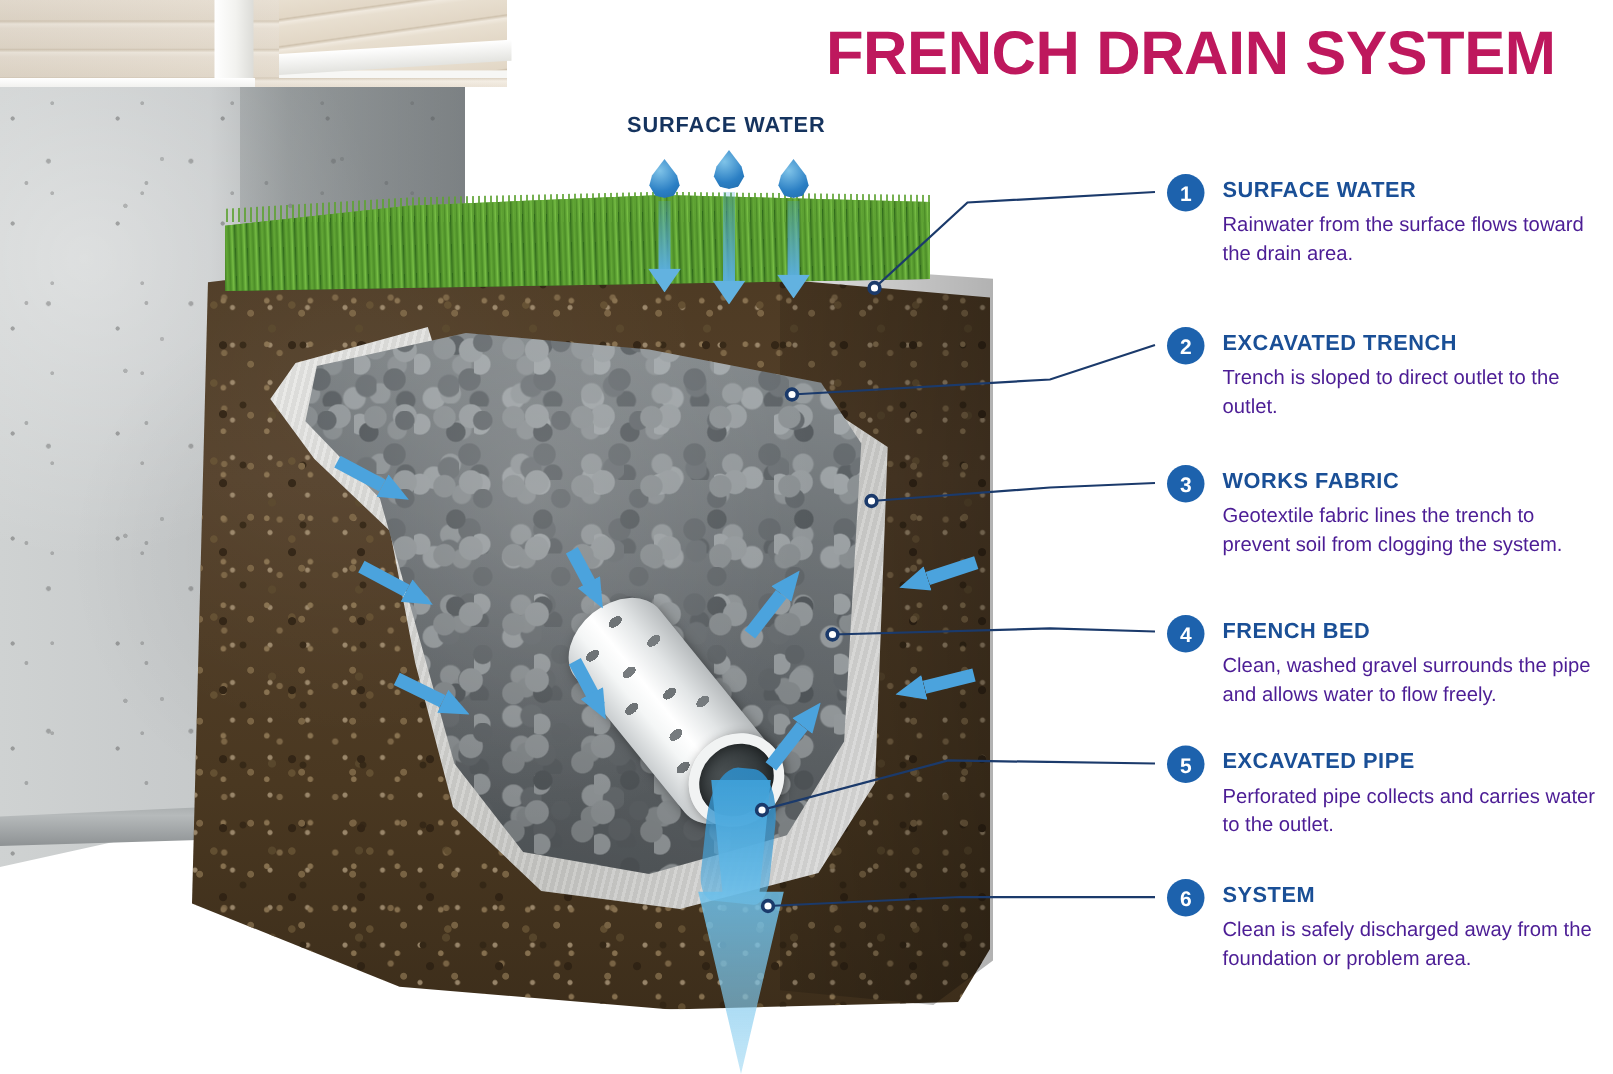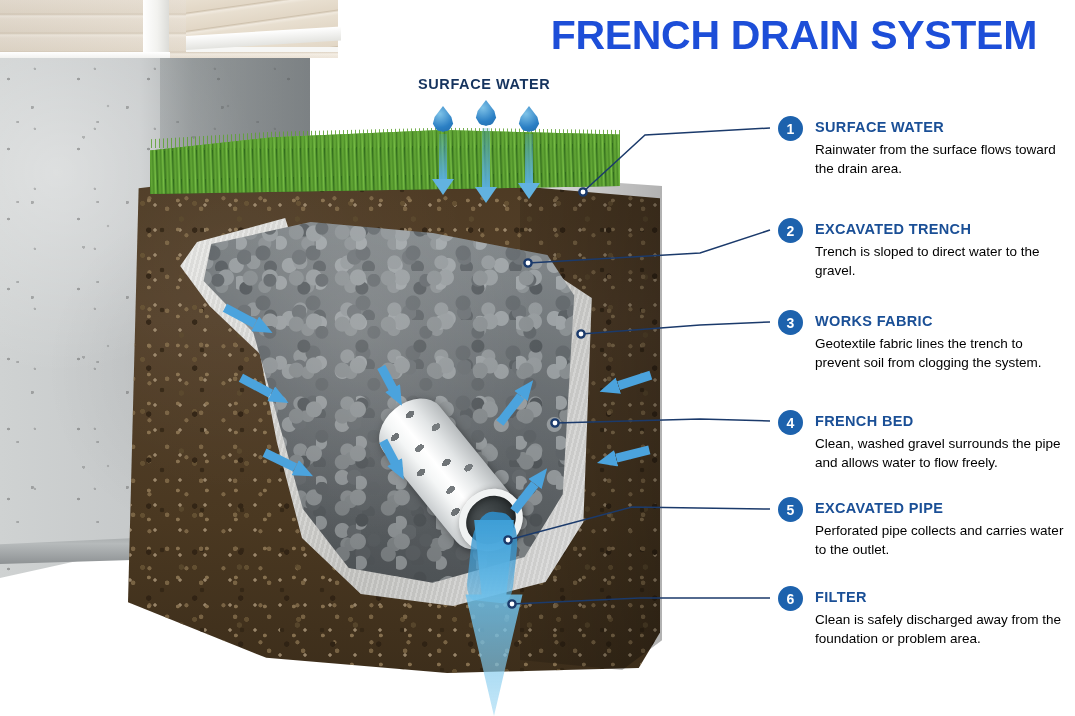--- a/index.html
+++ b/index.html
@@ -10,21 +10,21 @@
     position:relative; overflow:hidden;
     font-family:"Liberation Sans", sans-serif;
     background:#ffffff;
   }
   #stage { position:absolute; inset:0; }
 
   
   .title {
     position:absolute; right:38px; top:14px;
     font-size:41px; font-weight:bold; letter-spacing:-0.3px;
-    color:#1d4ed8; text-align:right; line-height:1.05;
+    color:#be185d; text-align:right; line-height:1.05;
     white-space:nowrap;
   }
   .subtitle {
     position:absolute; right:40px; top:64px;
     font-size:19px; color:#8b8d90; text-align:right;
     white-space:nowrap; letter-spacing:0.2px;
   }
 
   
   .sw-label {
@@ -292,21 +292,21 @@
     position:absolute; left:0; top:0; width:25px; height:25px; border-radius:50%;
     background:#1d62ad; color:#fff; font-size:14px; font-weight:bold;
     display:flex; align-items:center; justify-content:center; line-height:1;
   }
   .li-title{
     position:absolute; left:37px; top:3px; font-size:14.5px; font-weight:bold;
     color:#1a4f96; letter-spacing:0.35px; white-space:nowrap;
   }
   .li-desc{
     position:absolute; left:37px; top:24px; width:250px;
-    font-size:13.5px; color:#000000; line-height:1.42;
+    font-size:13.5px; color:#4c1d95; line-height:1.42;
   }
 
   
   .hiw{
     position:absolute; left:22px; top:578px; width:275px; height:114px;
     background:#ffffff; border:1.6px solid #b9cde4; border-radius:13px;
     box-shadow:0 1px 3px rgba(0,0,0,.07);
   }
   .hiw-icon{
     position:absolute; left:19px; top:24px; width:56px; height:56px; border-radius:50%;
@@ -458,21 +458,21 @@
 
     <div class="legend-item" style="top:116px;">
       <div class="badge">1</div>
       <div class="li-title">SURFACE WATER</div>
       <div class="li-desc">Rainwater from the surface flows toward the drain area.</div>
     </div>
 
     <div class="legend-item" style="top:218px;">
       <div class="badge">2</div>
       <div class="li-title">EXCAVATED TRENCH</div>
-      <div class="li-desc">Trench is sloped to direct water to the gravel.</div>
+      <div class="li-desc">Trench is sloped to direct outlet to the outlet.</div>
     </div>
 
     <div class="legend-item" style="top:310px;">
       <div class="badge">3</div>
       <div class="li-title">WORKS FABRIC</div>
       <div class="li-desc">Geotextile fabric lines the trench to prevent soil from clogging the system.</div>
     </div>
 
     <div class="legend-item" style="top:410px;">
       <div class="badge">4</div>
@@ -481,19 +481,19 @@
     </div>
 
     <div class="legend-item" style="top:497px;">
       <div class="badge">5</div>
       <div class="li-title">EXCAVATED PIPE</div>
       <div class="li-desc">Perforated pipe collects and carries water to the outlet.</div>
     </div>
 
     <div class="legend-item" style="top:586px;">
       <div class="badge">6</div>
-      <div class="li-title">FILTER</div>
+      <div class="li-title">SYSTEM</div>
       <div class="li-desc">Clean is safely discharged away from the foundation or problem area.</div>
     </div>
   </div>
 
 
 </div>
 
 </body></html>

